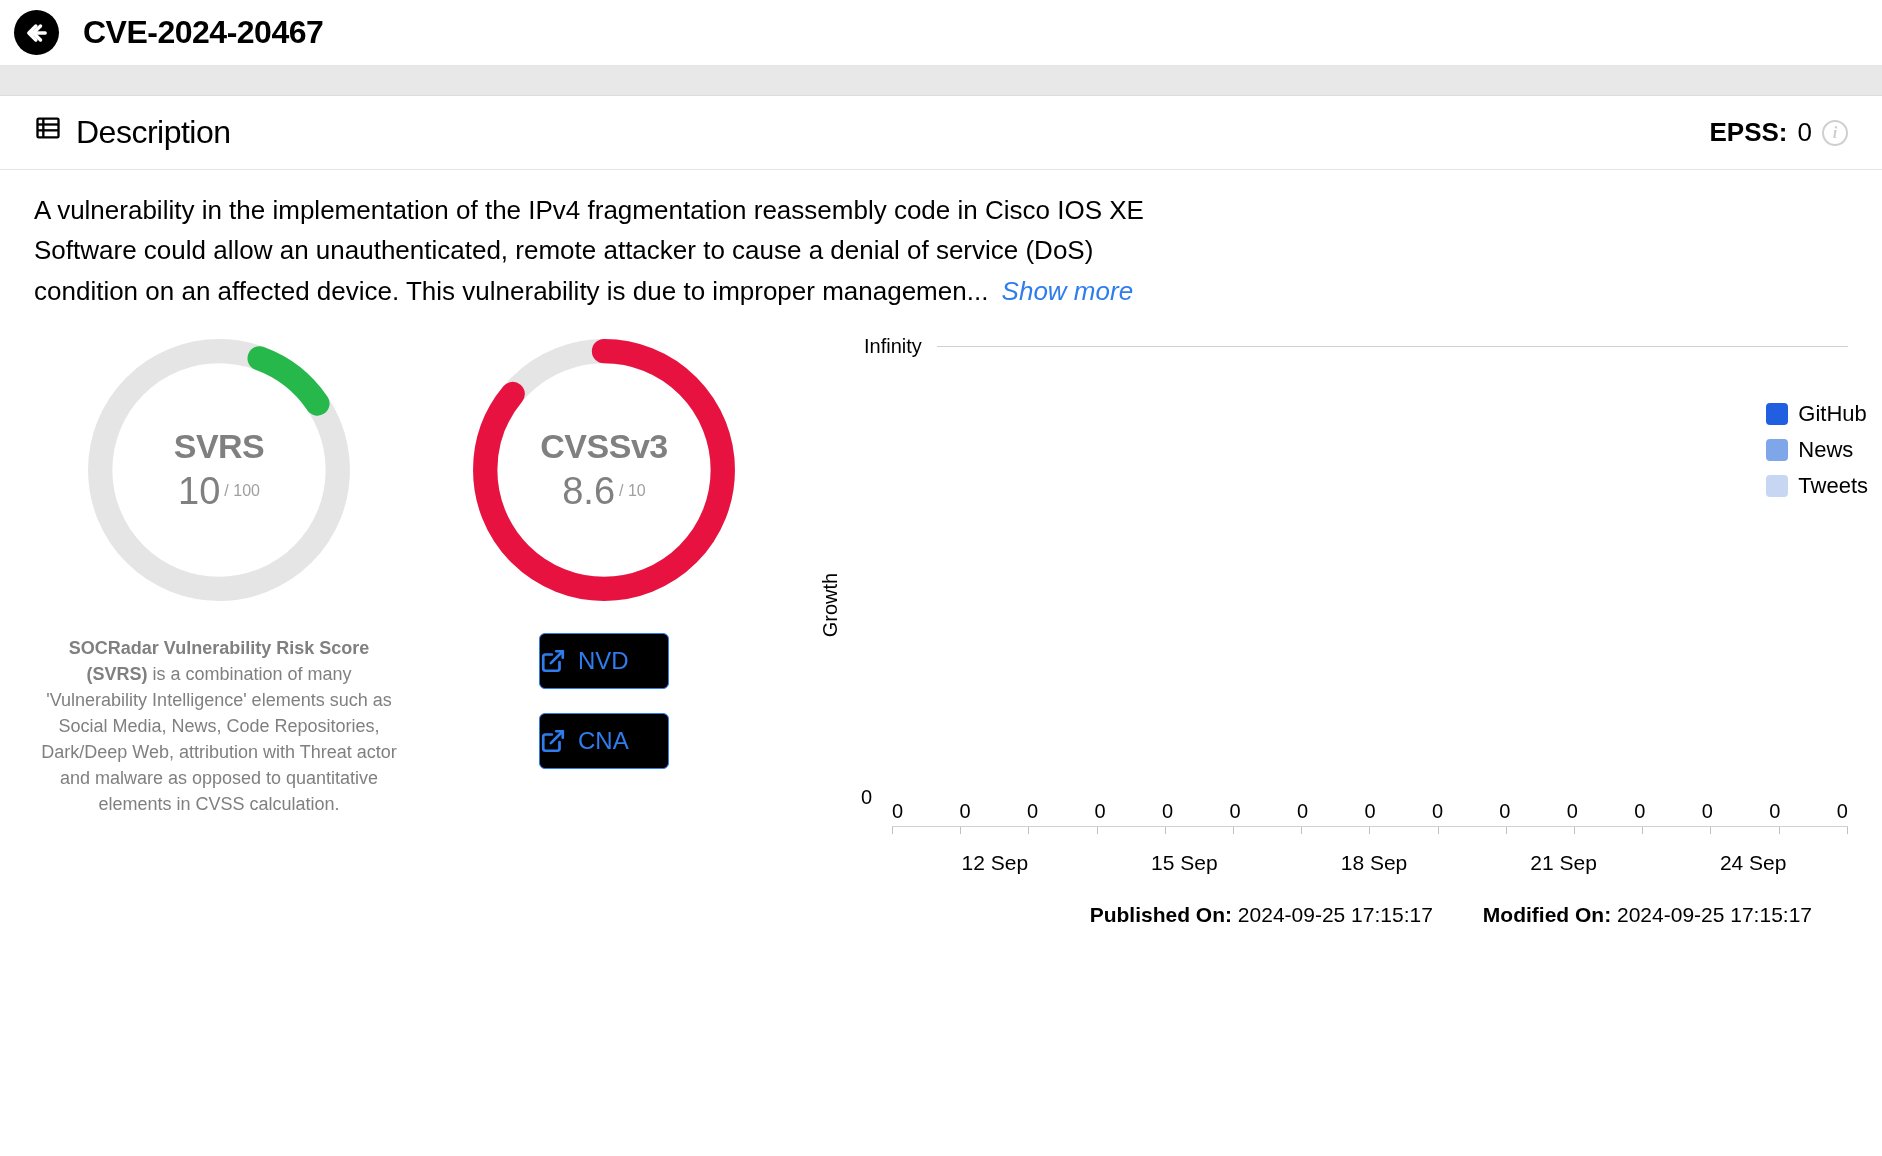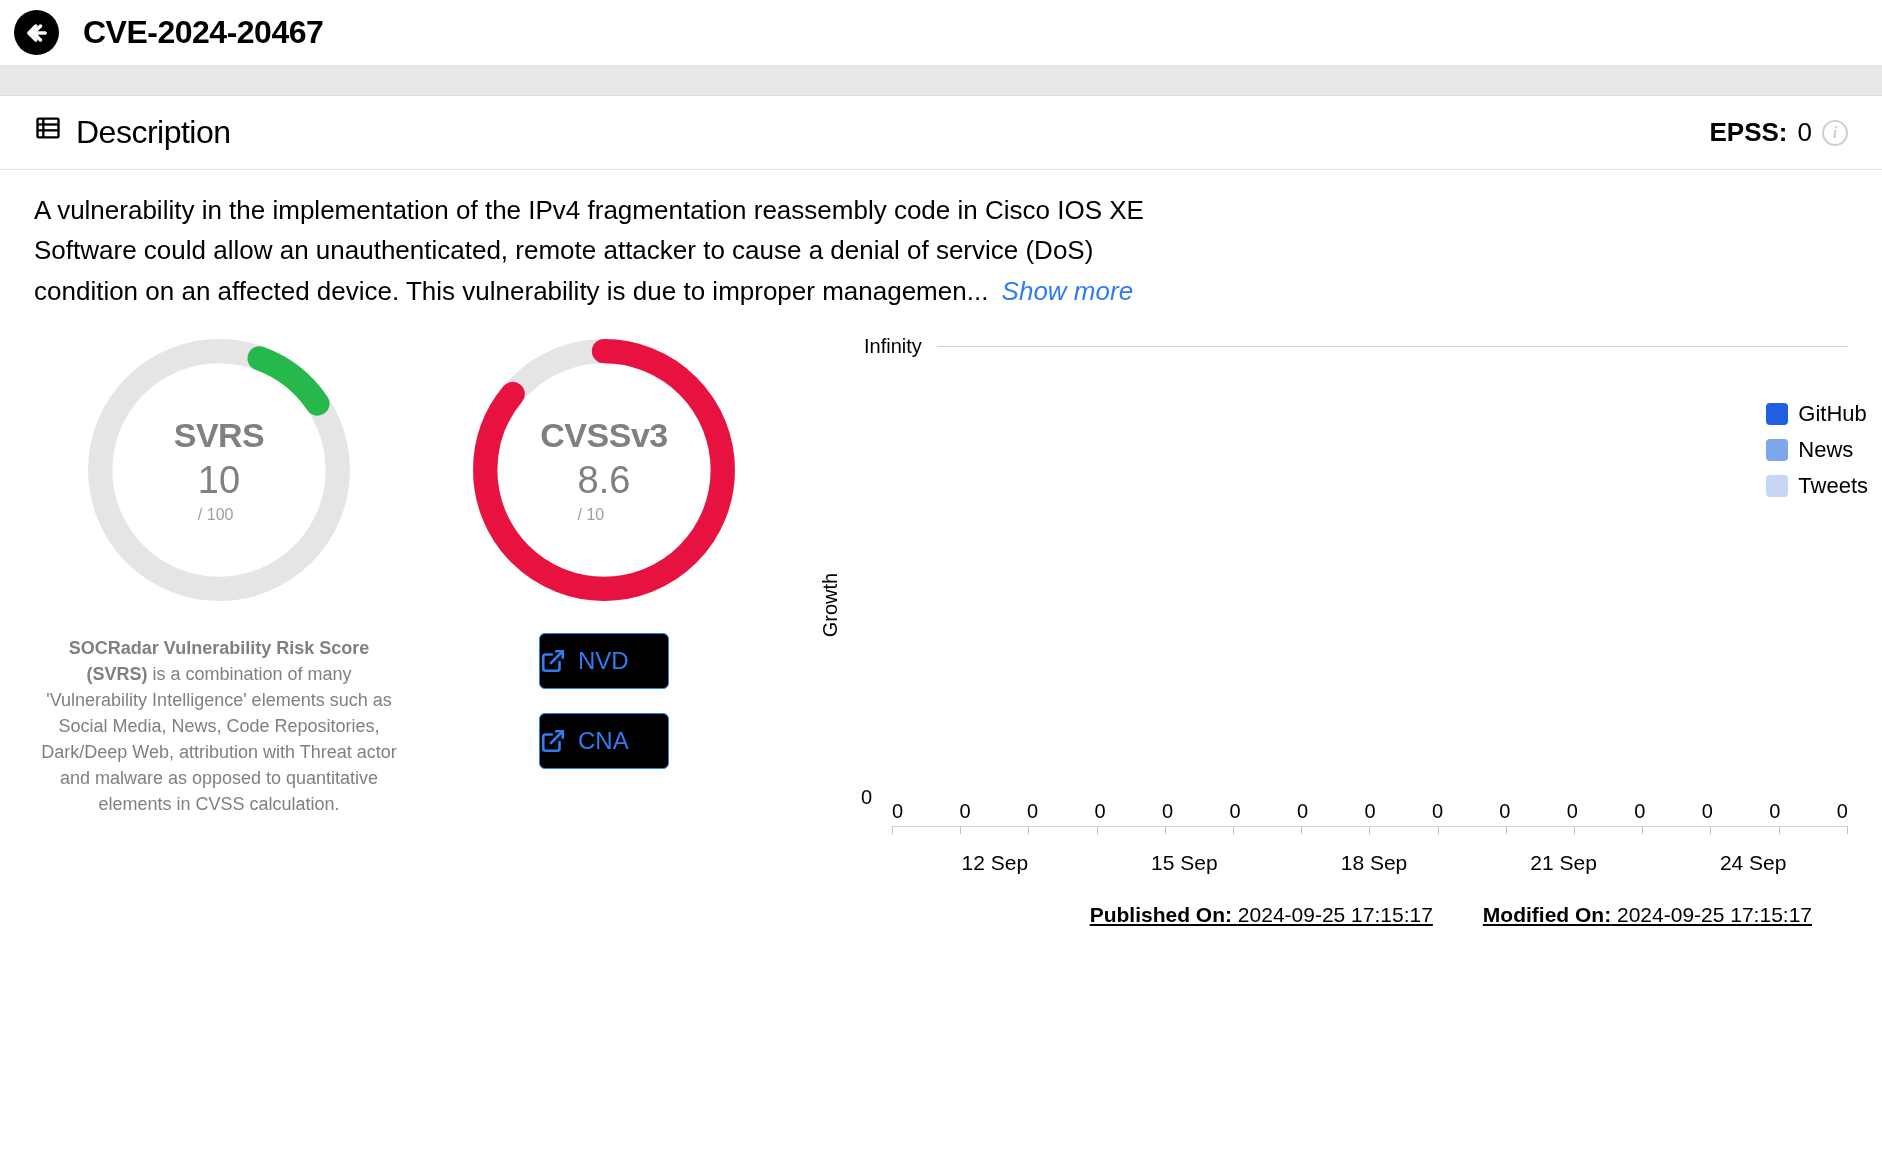--- a/index.html
+++ b/index.html
@@ -113,24 +113,23 @@
       justify-content: center;
     }
     .gauge-name {
       font-size: 34px;
       font-weight: 600;
       color: #808080;
       letter-spacing: -0.5px;
     }
     .gauge-val-row {
       display: flex;
-      align-items: flex-start;
+      align-items: center;
       gap: 4px;
       margin-top: 4px;
-      flex-direction: column;
     }
     .gauge-val { font-size: 38px; font-weight: 400; color: #808080; }
     .gauge-max { font-size: 16px; color: #a0a0a0; }
     
     .svrs-desc {
       margin-top: 30px;
       font-size: 18px;
       color: #808080;
       text-align: center;
       line-height: 1.45;
@@ -269,21 +268,20 @@
     .sw-github { background: #1f5fe0; }
     .sw-news { background: #7fa6e8; }
     .sw-tweets { background: #c7d6f2; }
     
     .footer-dates {
       display: flex;
       justify-content: flex-end;
       gap: 50px;
       padding: 28px 70px 10px 0;
       font-size: 21px;
-      text-decoration: underline;
     }
     .footer-dates b { font-weight: 700; }
   </style>
 </head>
 <body>
 
 <div class="header-bar">
   <div class="back-btn">
     <svg viewBox="0 0 24 24" fill="none" stroke="#fff" stroke-width="3" stroke-linecap="round" stroke-linejoin="round">
         <polyline points="15 18 9 12 15 6"></polyline>

